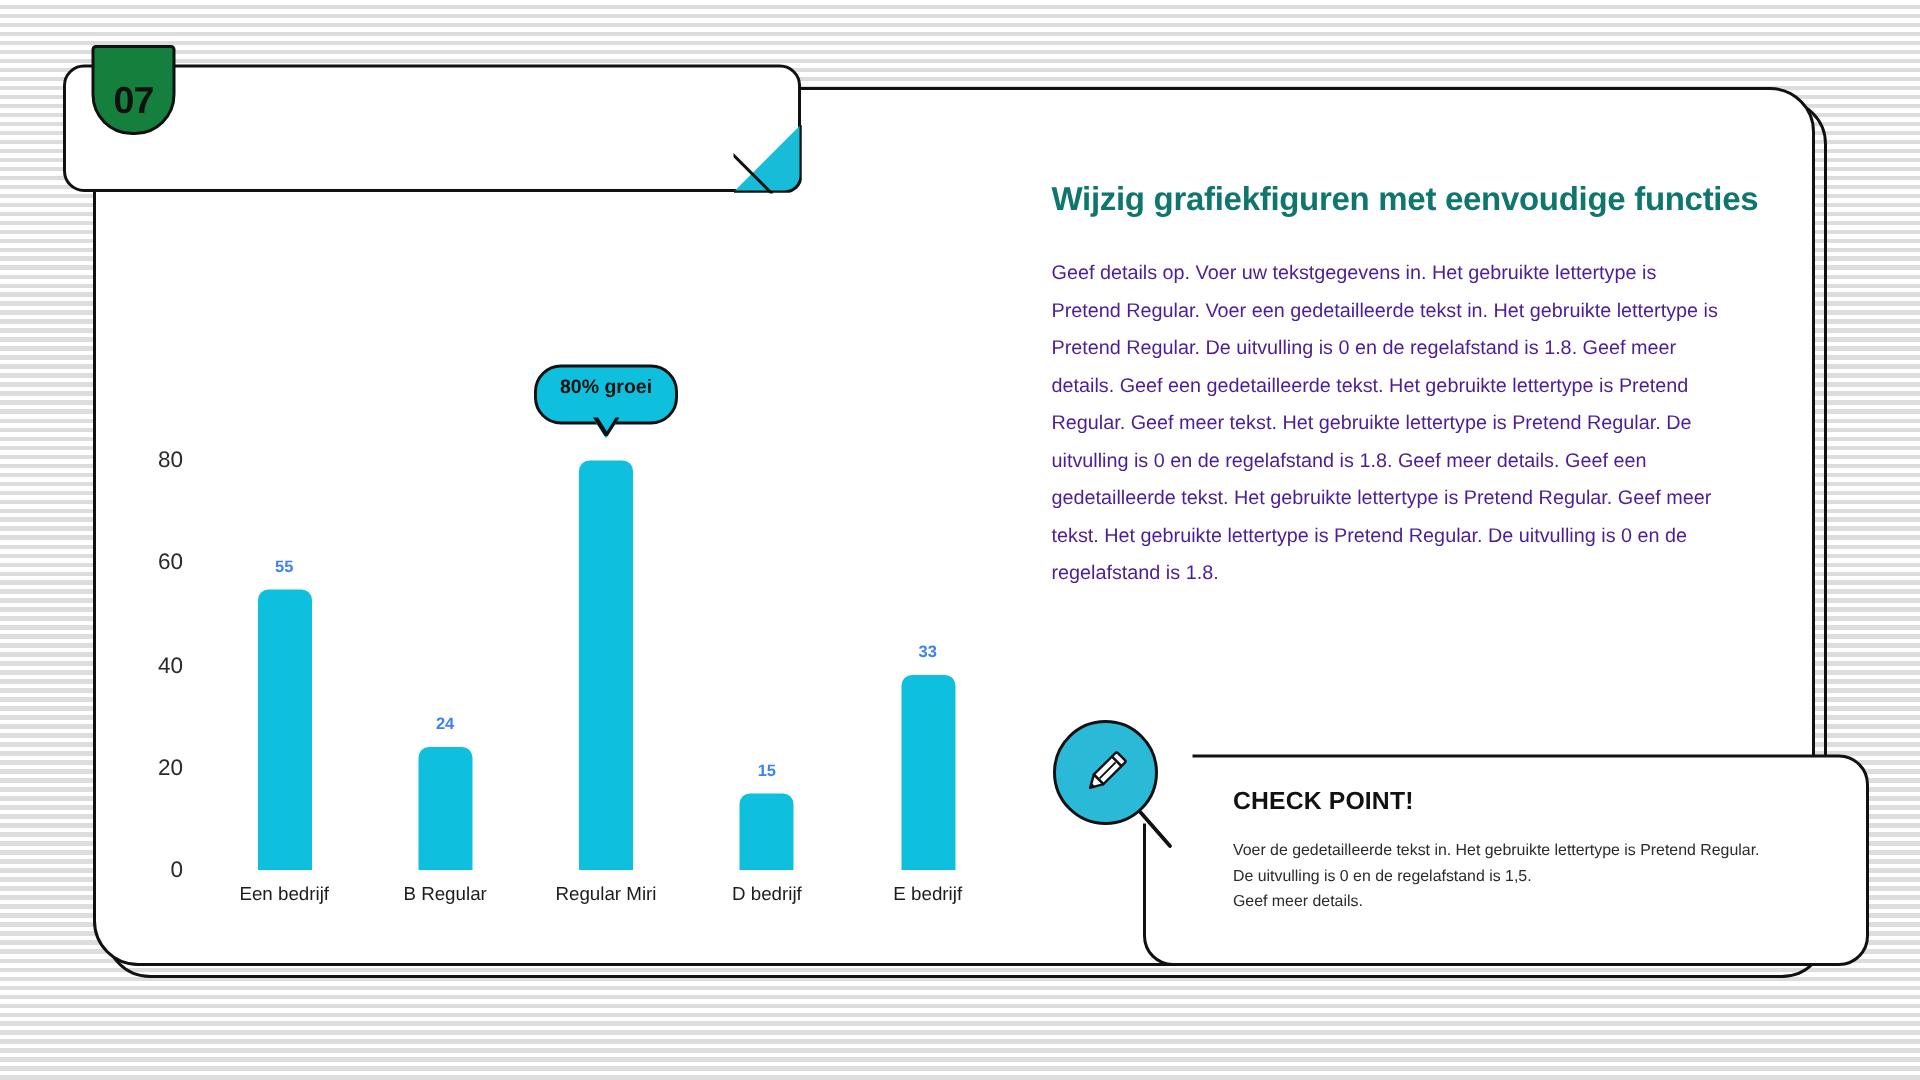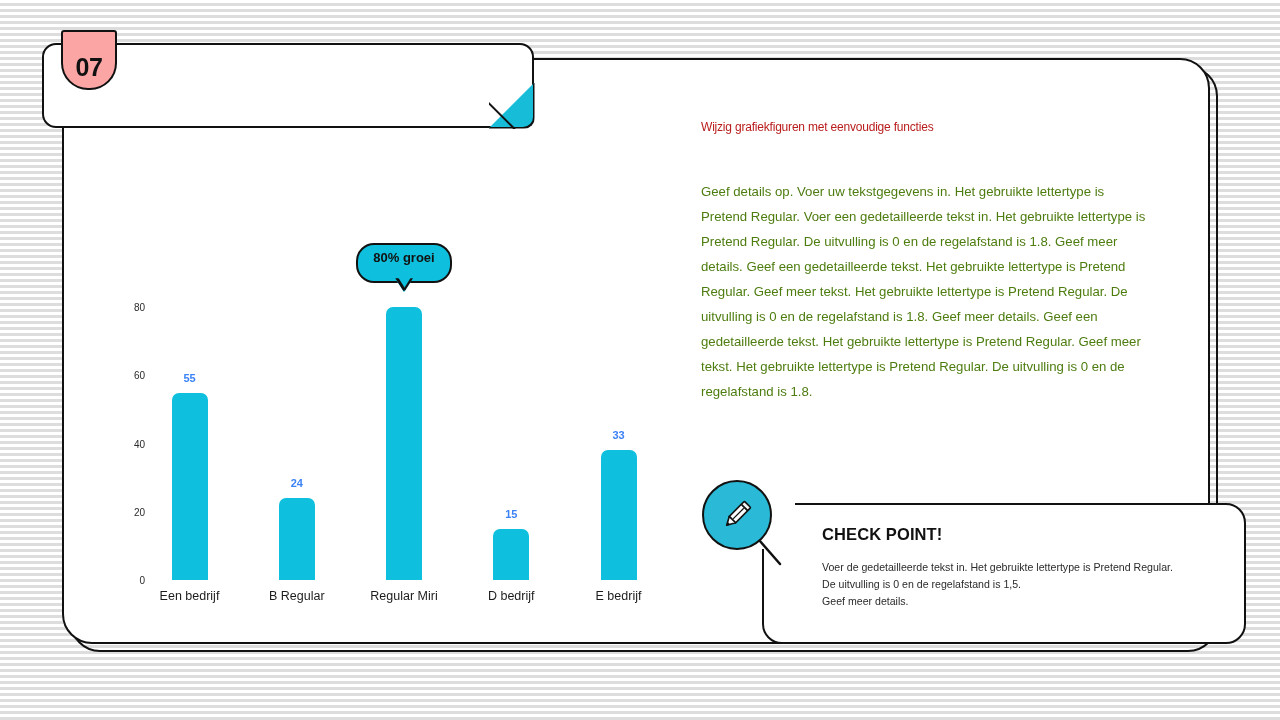--- a/index.html
+++ b/index.html
@@ -99,21 +99,21 @@
     transform: rotate(45deg) translateX(-0.5px);
     width: 65px;
   }
 
   .num-badge {
     position: absolute;
     left: 17px;
     top: -15px;
     width: 56px;
     height: 60px;
-    background: #fca5a5;
+    background: #15803d;
     border: 2.5px solid #111111;
     border-top-left-radius: 3px;
     border-top-right-radius: 3px;
     border-bottom-left-radius: 27px;
     border-bottom-right-radius: 27px;
     display: flex;
     align-items: flex-end;
     justify-content: center;
     padding-bottom: 6px;
     font-size: 25px;
@@ -146,23 +146,23 @@
     position: absolute;
     left: 55px;
     top: 120px;
     width: 510px;
     height: 300px;
   }
 
   .ytick {
     position: absolute;
     right: 100%;
-    margin-right: 4px;
+    margin-right: 27px;
     transform: translateY(-50%);
-    font-size: 10px;
+    font-size: 15px;
     color: #2a2a2a;
     white-space: nowrap;
   }
 
   .bars {
     position: absolute;
     left: 0;
     bottom: 0;
     width: 100%;
     height: 100%;
@@ -242,32 +242,32 @@
 
   
   .right-col {
     position: absolute;
     left: 637px;
     top: 60px;
     width: 490px;
   }
 
   .right-heading {
-    font-size: 12px;
-    font-weight: 400;
-    color: #b91c1c;
+    font-size: 22px;
+    font-weight: 700;
+    color: #0f766e;
     letter-spacing: -0.2px;
     margin-bottom: 0;
   }
 
   .right-body {
-    margin-top: 46px;
+    margin-top: 24px;
     font-size: 13.2px;
     line-height: 1.89;
-    color: #4d7c0f;
+    color: #4c1d95;
     width: 446px;
   }
 
   
   .checkpoint {
     position: absolute;
     left: 638px;
     top: 420px;
     width: 545px;
     height: 165px;

